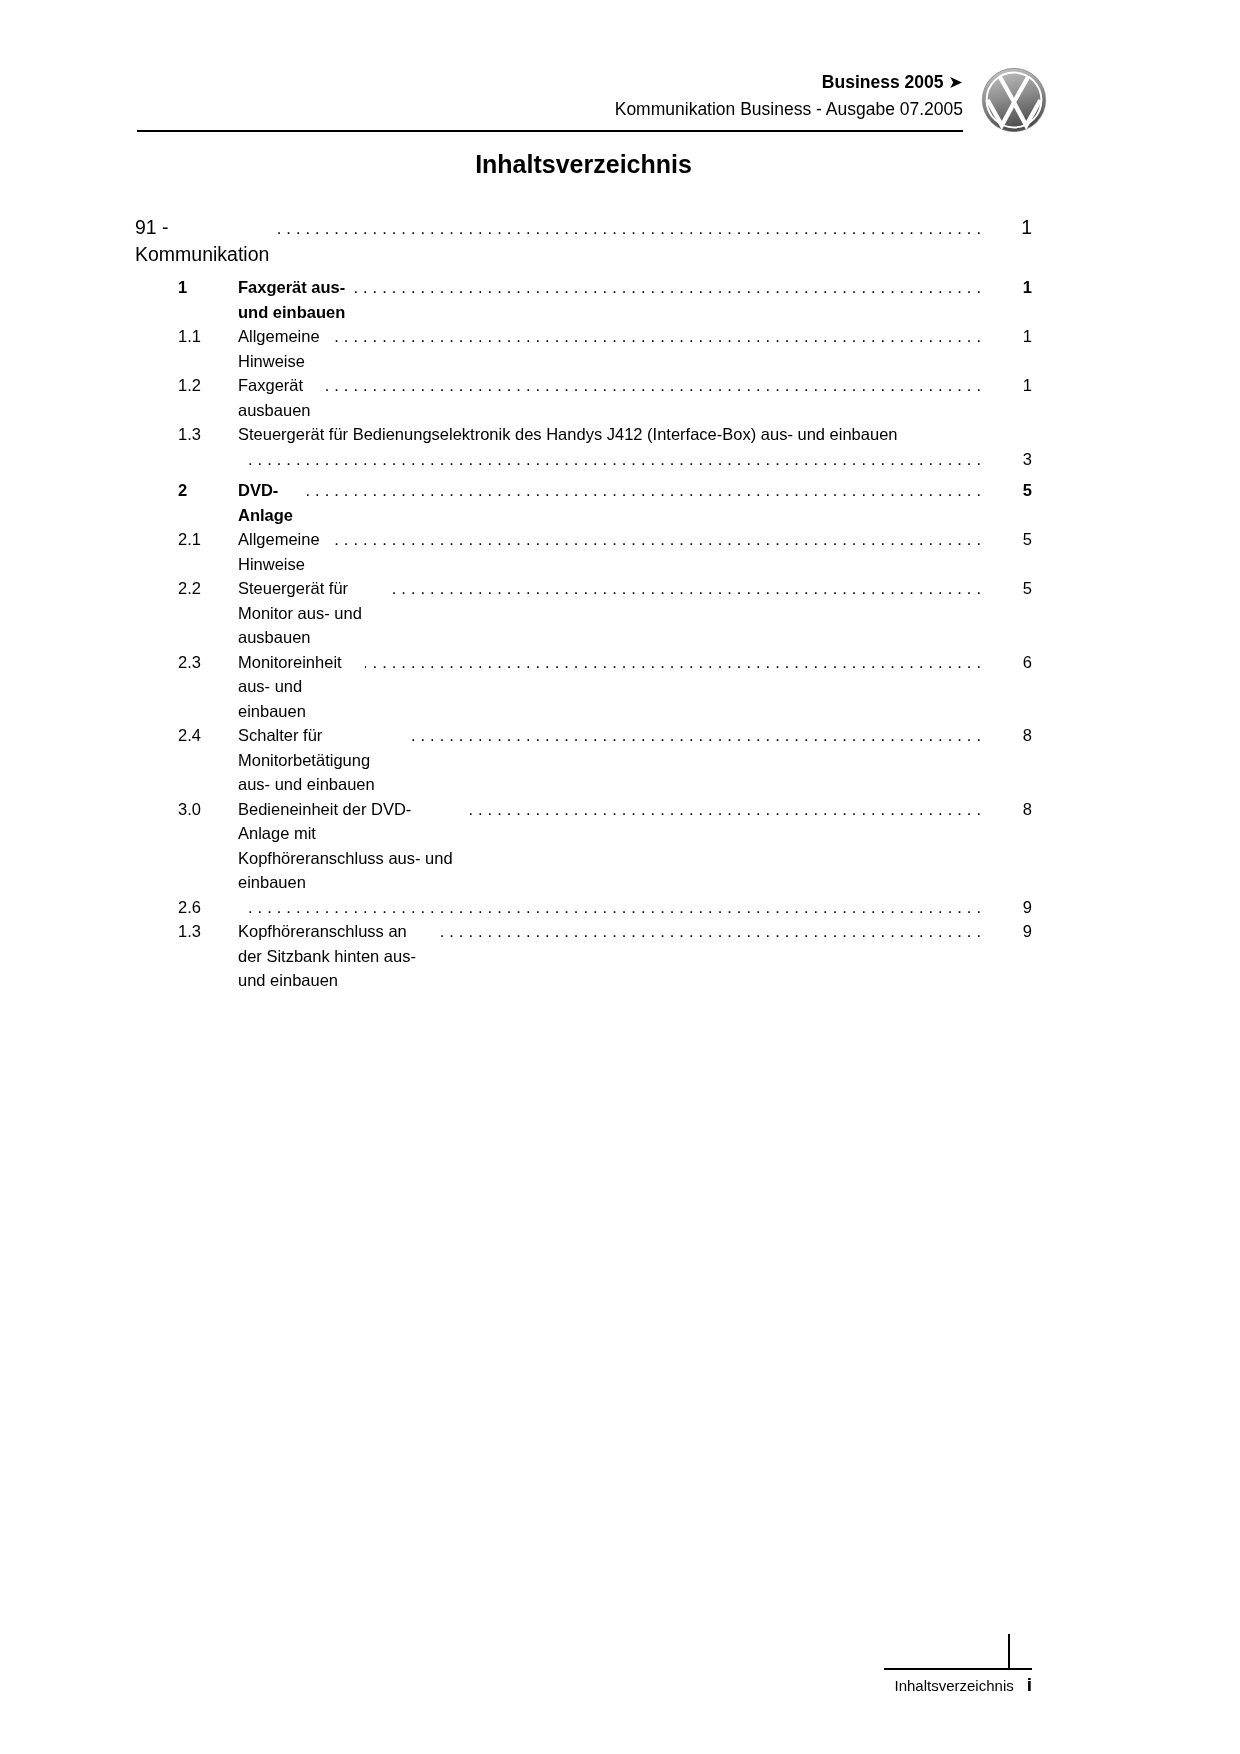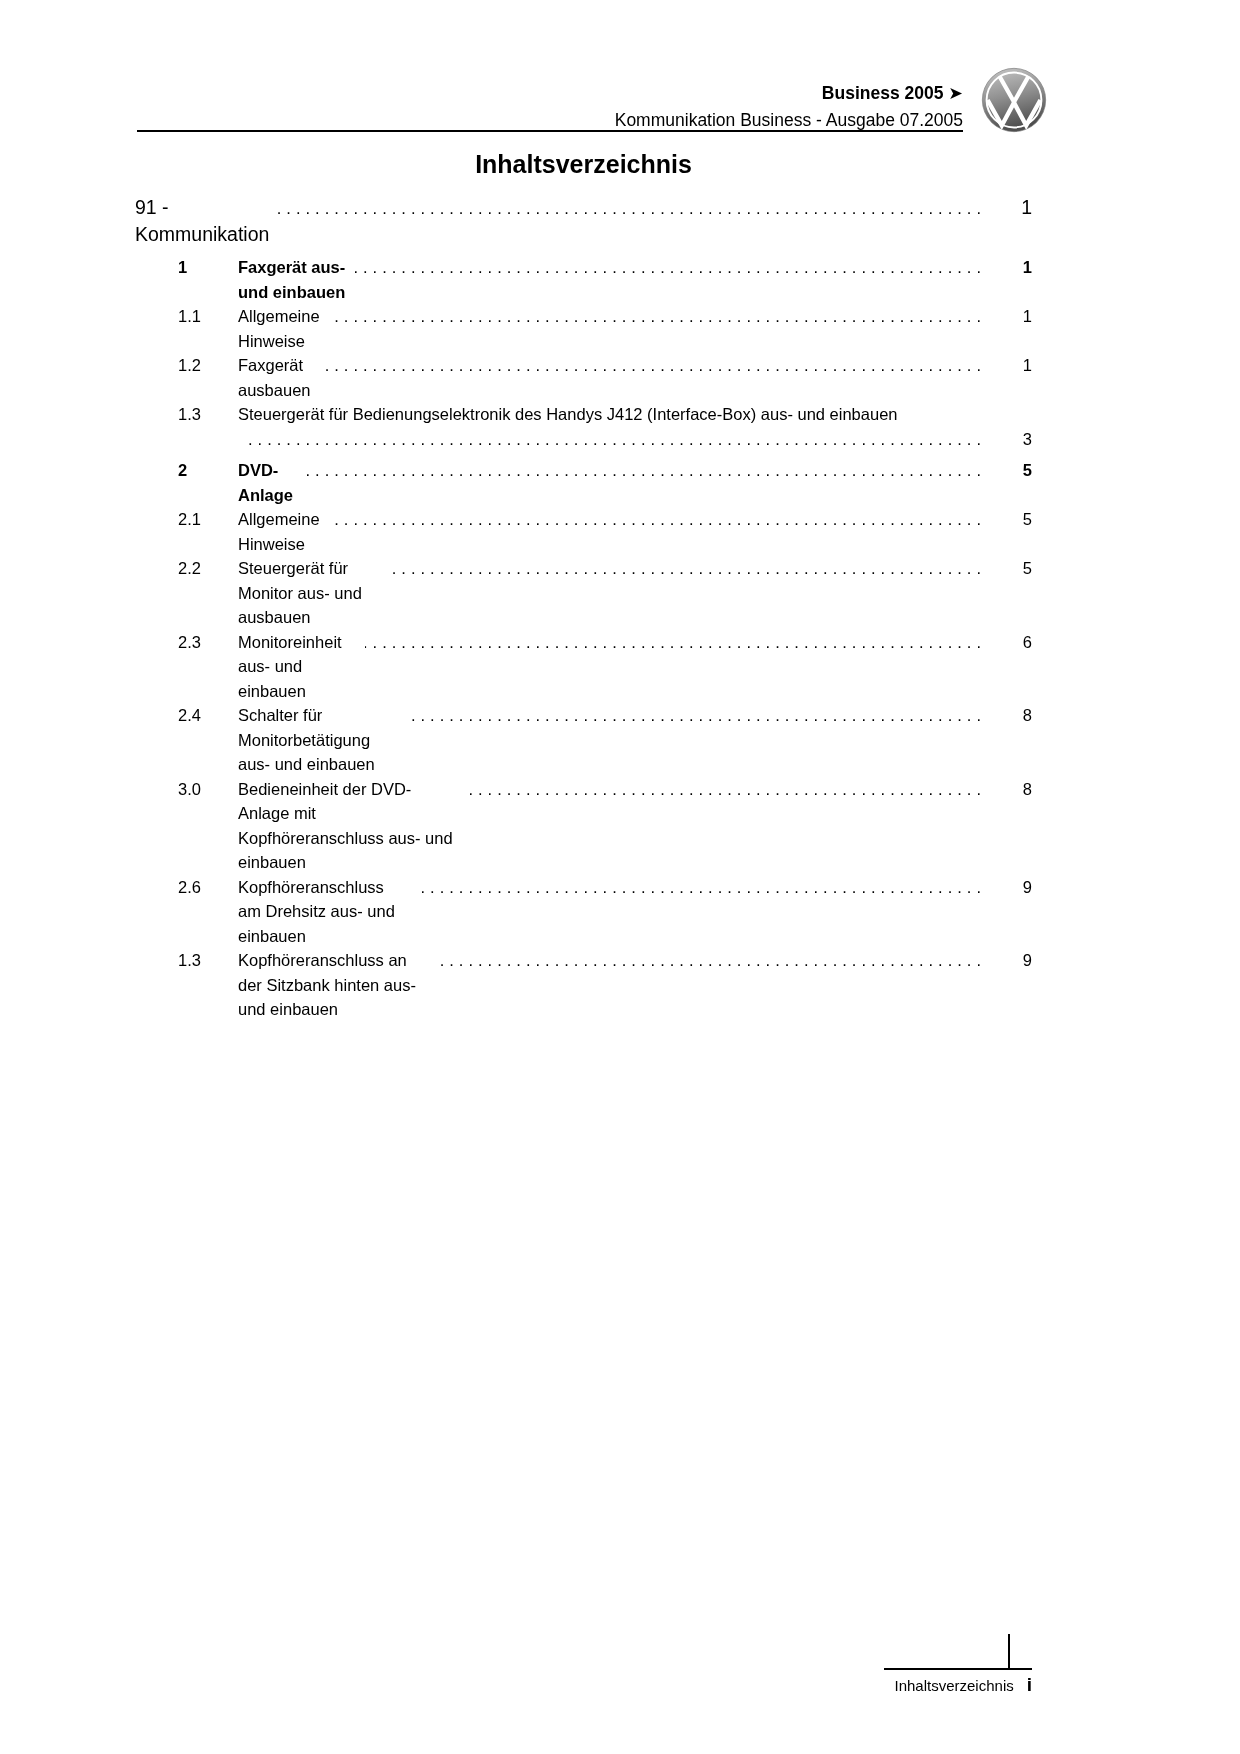--- a/index.html
+++ b/index.html
@@ -8,39 +8,39 @@
     width: 1240px; height: 1754px;
     background: #ffffff;
     color: #000000;
     font-family: "Liberation Sans", "DejaVu Sans", sans-serif;
     position: relative;
     overflow: hidden;
   }
 
   
   .header-text {
-    position: absolute; top: 80px; right: 277px;
+    position: absolute; top: 69px; right: 277px;
     text-align: right; line-height: 27px; font-size: 17.5px;
   }
   .header-line1 { font-weight: bold; }
   .header-line2 { font-weight: normal; }
   .logo { position: absolute; top: 67px; left: 981px; width: 66px; height: 66px; }
   .header-rule {
     position: absolute; top: 130px; left: 137px; width: 826px; height: 2px;
     background: #000;
   }
 
   
   .page-title {
     position: absolute; top: 150px; left: 135px; width: 897px;
     text-align: center; font-size: 25px; font-weight: bold;
   }
 
   
-  .toc { position: absolute; top: 194px; left: 135px; width: 897px; font-size: 16.5px; }
+  .toc { position: absolute; top: 214px; left: 135px; width: 897px; font-size: 16.5px; }
   .row { display: flex; align-items: baseline; line-height: 24.5px; }
   .row.chapter { font-size: 19.5px; line-height: 27px; }
   .row.section { padding-left: 43px; }
   .row.bold { font-weight: bold; margin-top: 7px; }
   .row.cont { padding-left: 103px; }
   .num { flex: 0 0 60px; }
   .label, .title { flex: 0 1 auto; }
   .leader {
     flex: 1 1 auto;
     overflow: hidden; white-space: nowrap;
@@ -169,21 +169,20 @@
 
     <div class="row section">
       <span class="num">3.0</span>
       <span class="title">Bedieneinheit der DVD-Anlage mit Kopfhöreranschluss aus- und einbauen</span>
       <span class="leader"></span>
       <span class="page-num">8</span>
     </div>
 
     <div class="row section">
       <span class="num">2.6</span>
-      <span class="title">Kopfhöreranschluss am Drehsitz aus- und einbauen</span>
       <span class="leader"></span>
       <span class="page-num">9</span>
     </div>
 
     <div class="row section">
       <span class="num">1.3</span>
       <span class="title">Kopfhöreranschluss an der Sitzbank hinten aus- und einbauen</span>
       <span class="leader"></span>
       <span class="page-num">9</span>
     </div>

